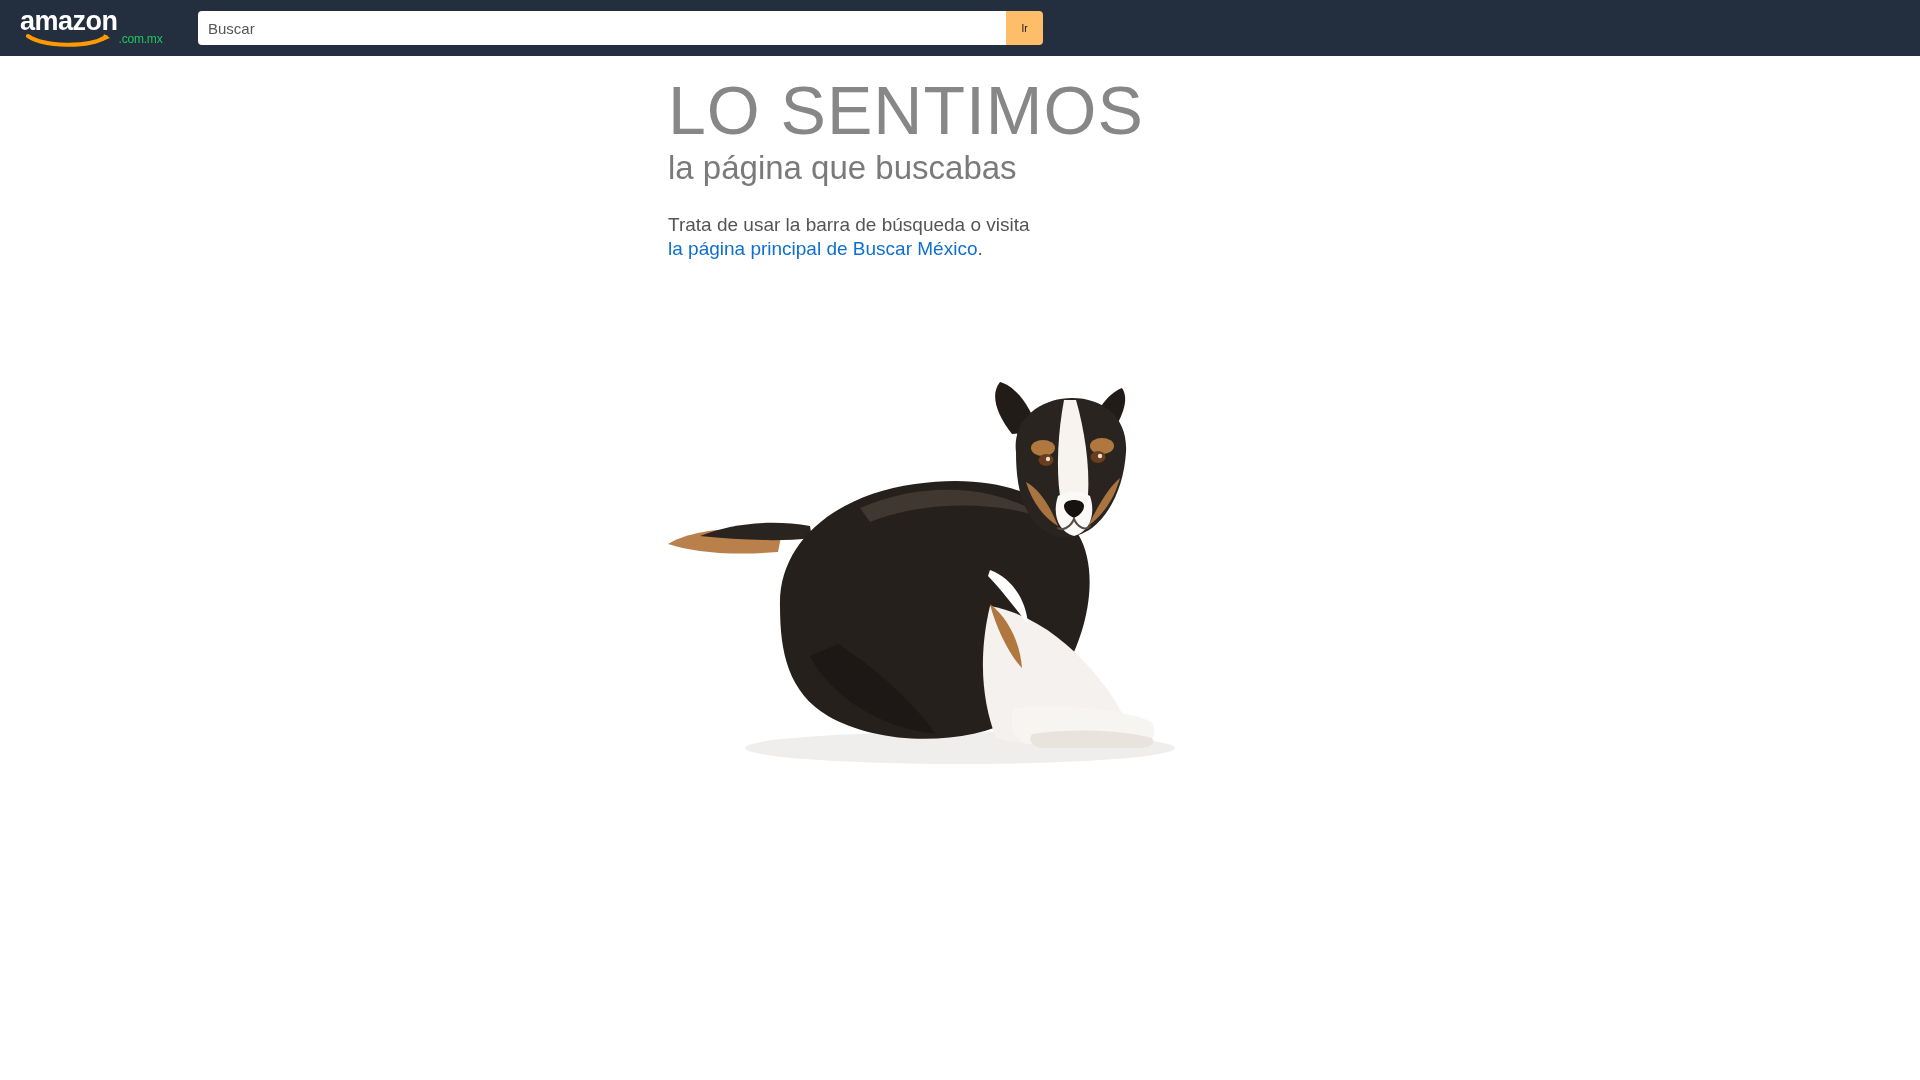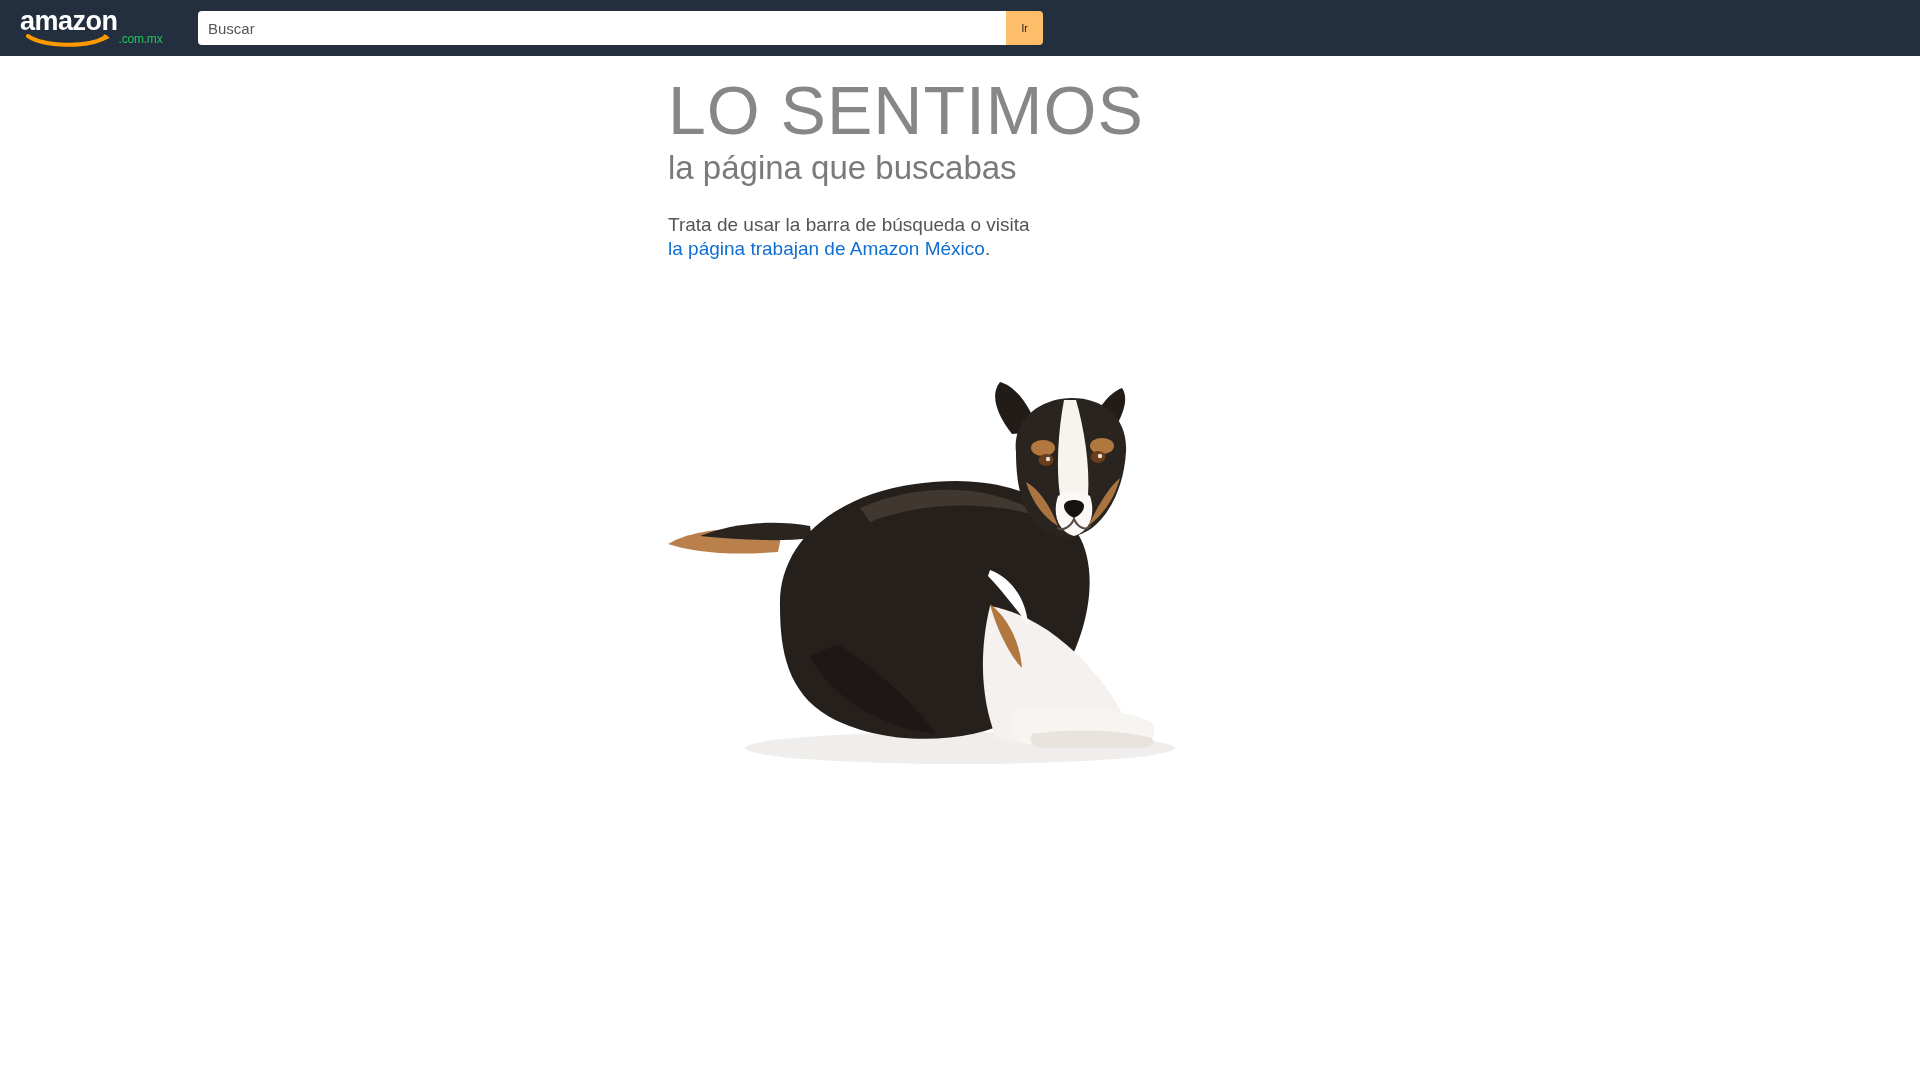--- a/index.html
+++ b/index.html
@@ -179,21 +179,21 @@
 
 </div>
 
 <div class="content">
 
   <div class="block">
     <h1 class="headline">LO SENTIMOS</h1>
     <p class="subhead">la página que buscabas</p>
     <p class="hint">
       <span>Trata de usar la barra de búsqueda o visita</span><br>
-      <a href="#">la página trabajan de Amazon México</a><span class="period">.</span>
+      <a href="#">la página principal de Buscar México</a><span class="period">.</span>
     </p>
   </div>
 
   <div class="dog-area">
     <svg width="600" height="420" viewBox="0 0 600 420" xmlns="http://www.w3.org/2000/svg" aria-label="dog">
 
       <ellipse cx="300" cy="392" rx="215" ry="16" fill="#f0eeec"></ellipse>
 
       <path d="M122 176 C 70 168, 28 176, 8 188 C 32 196, 70 200, 118 196 Z" fill="#b9804c"></path>
       <path d="M150 170 C 110 163, 70 168, 40 180 C 80 184, 120 186, 152 182 Z" fill="#2a2421"></path>

